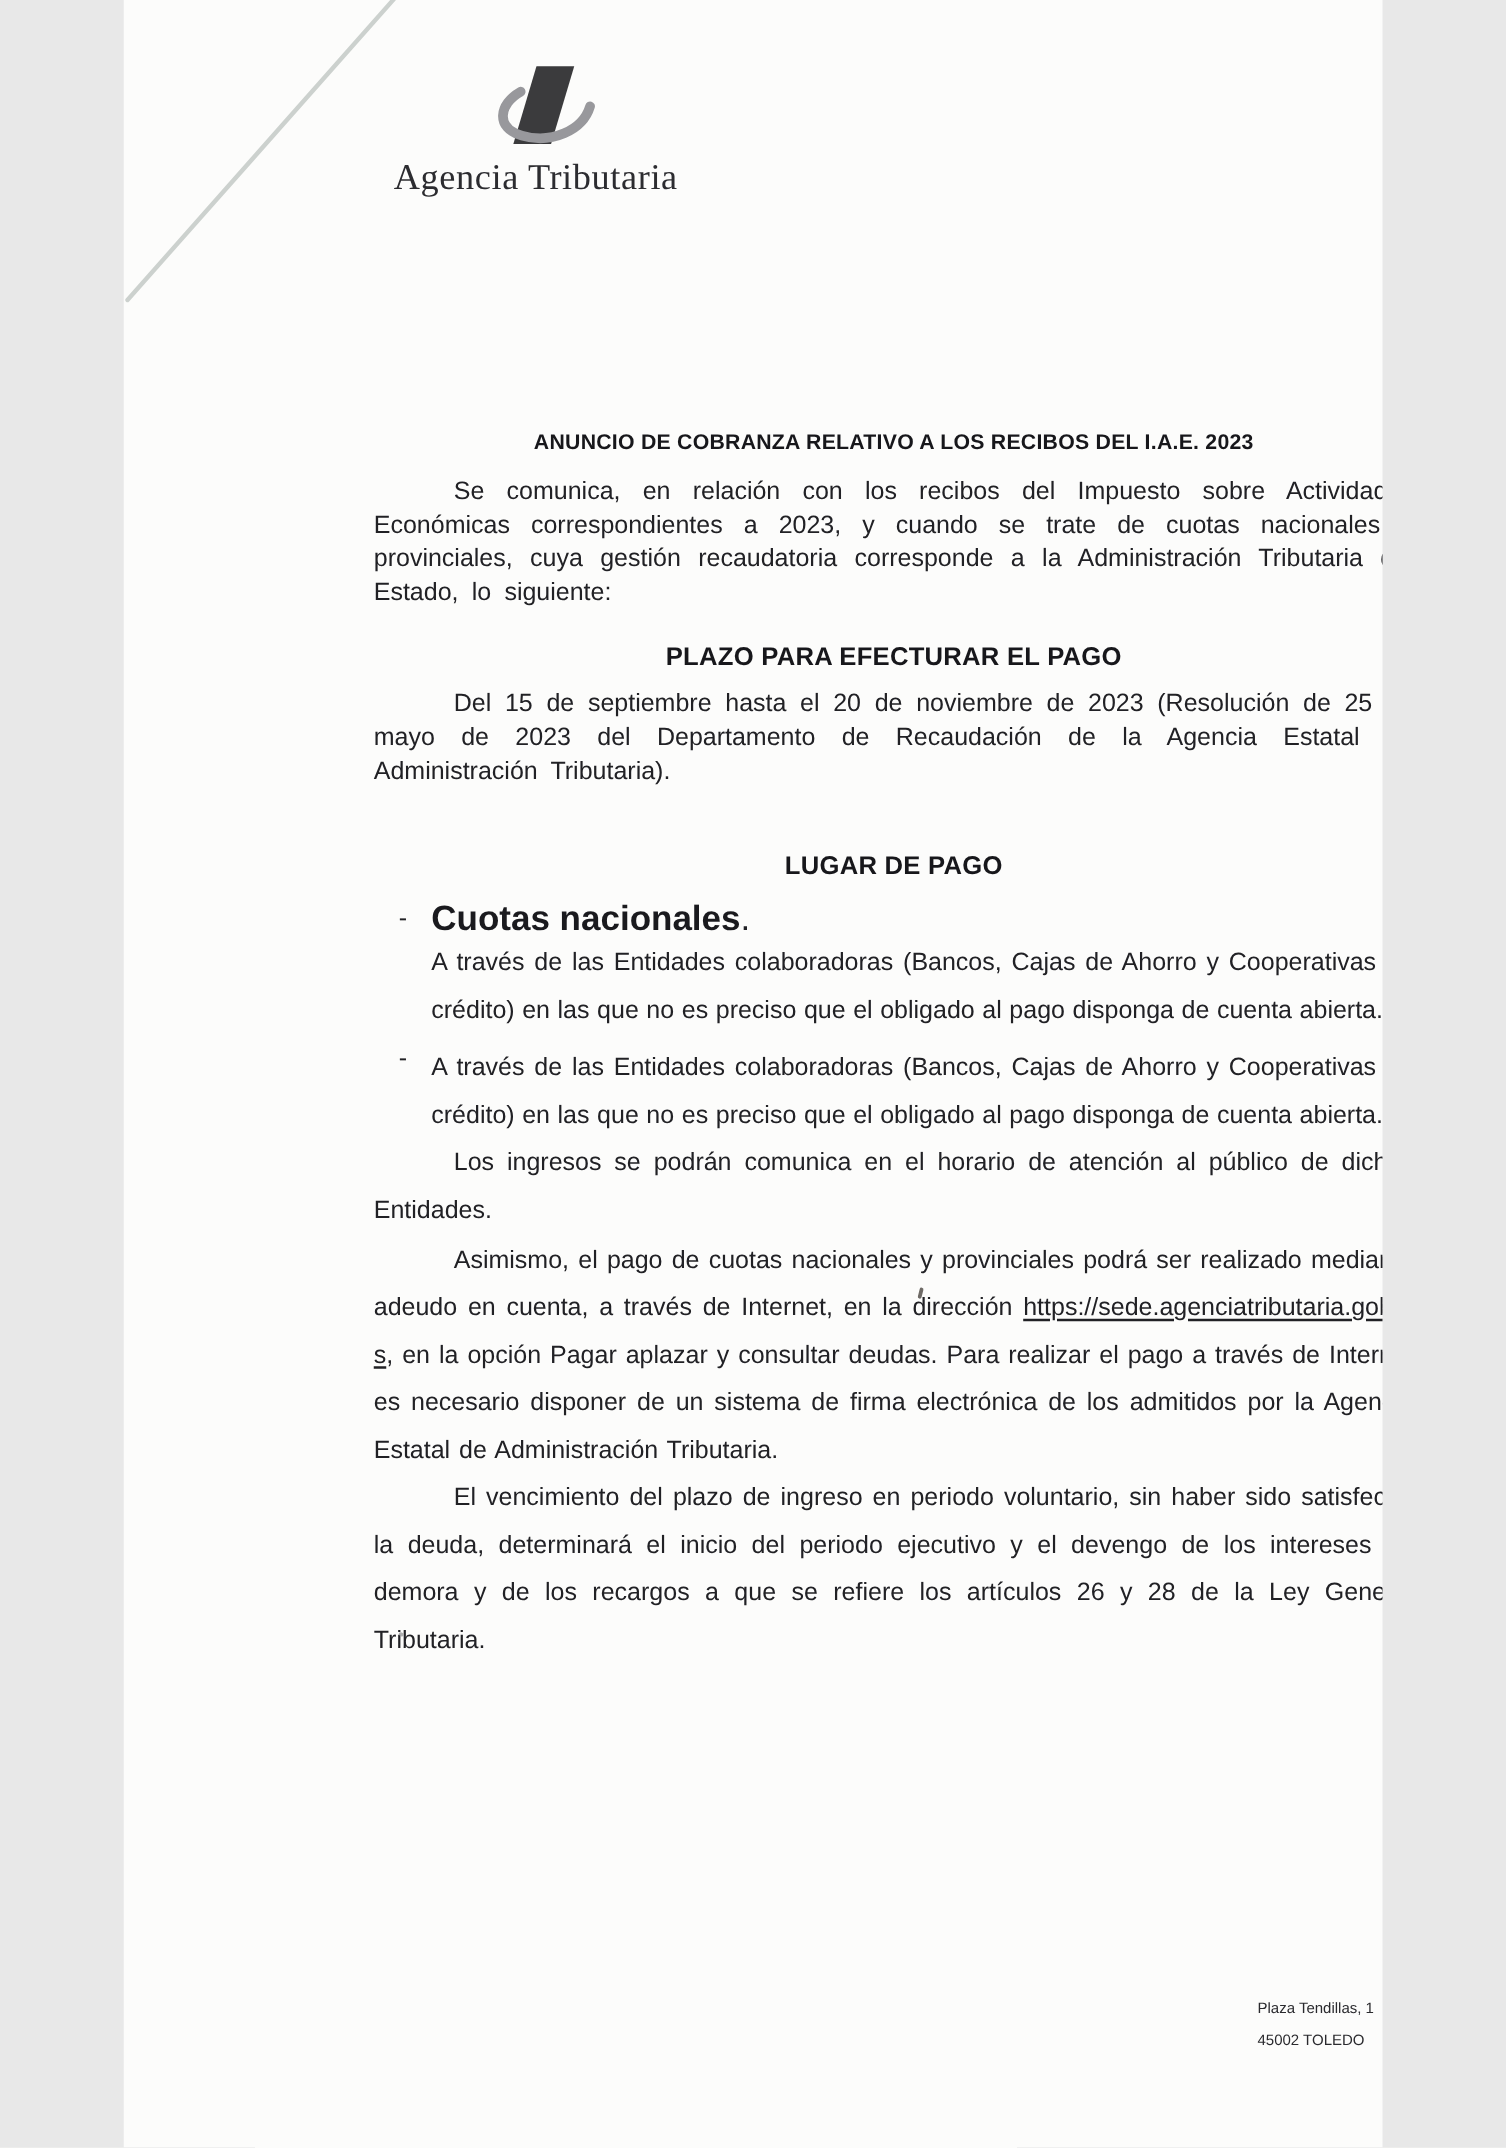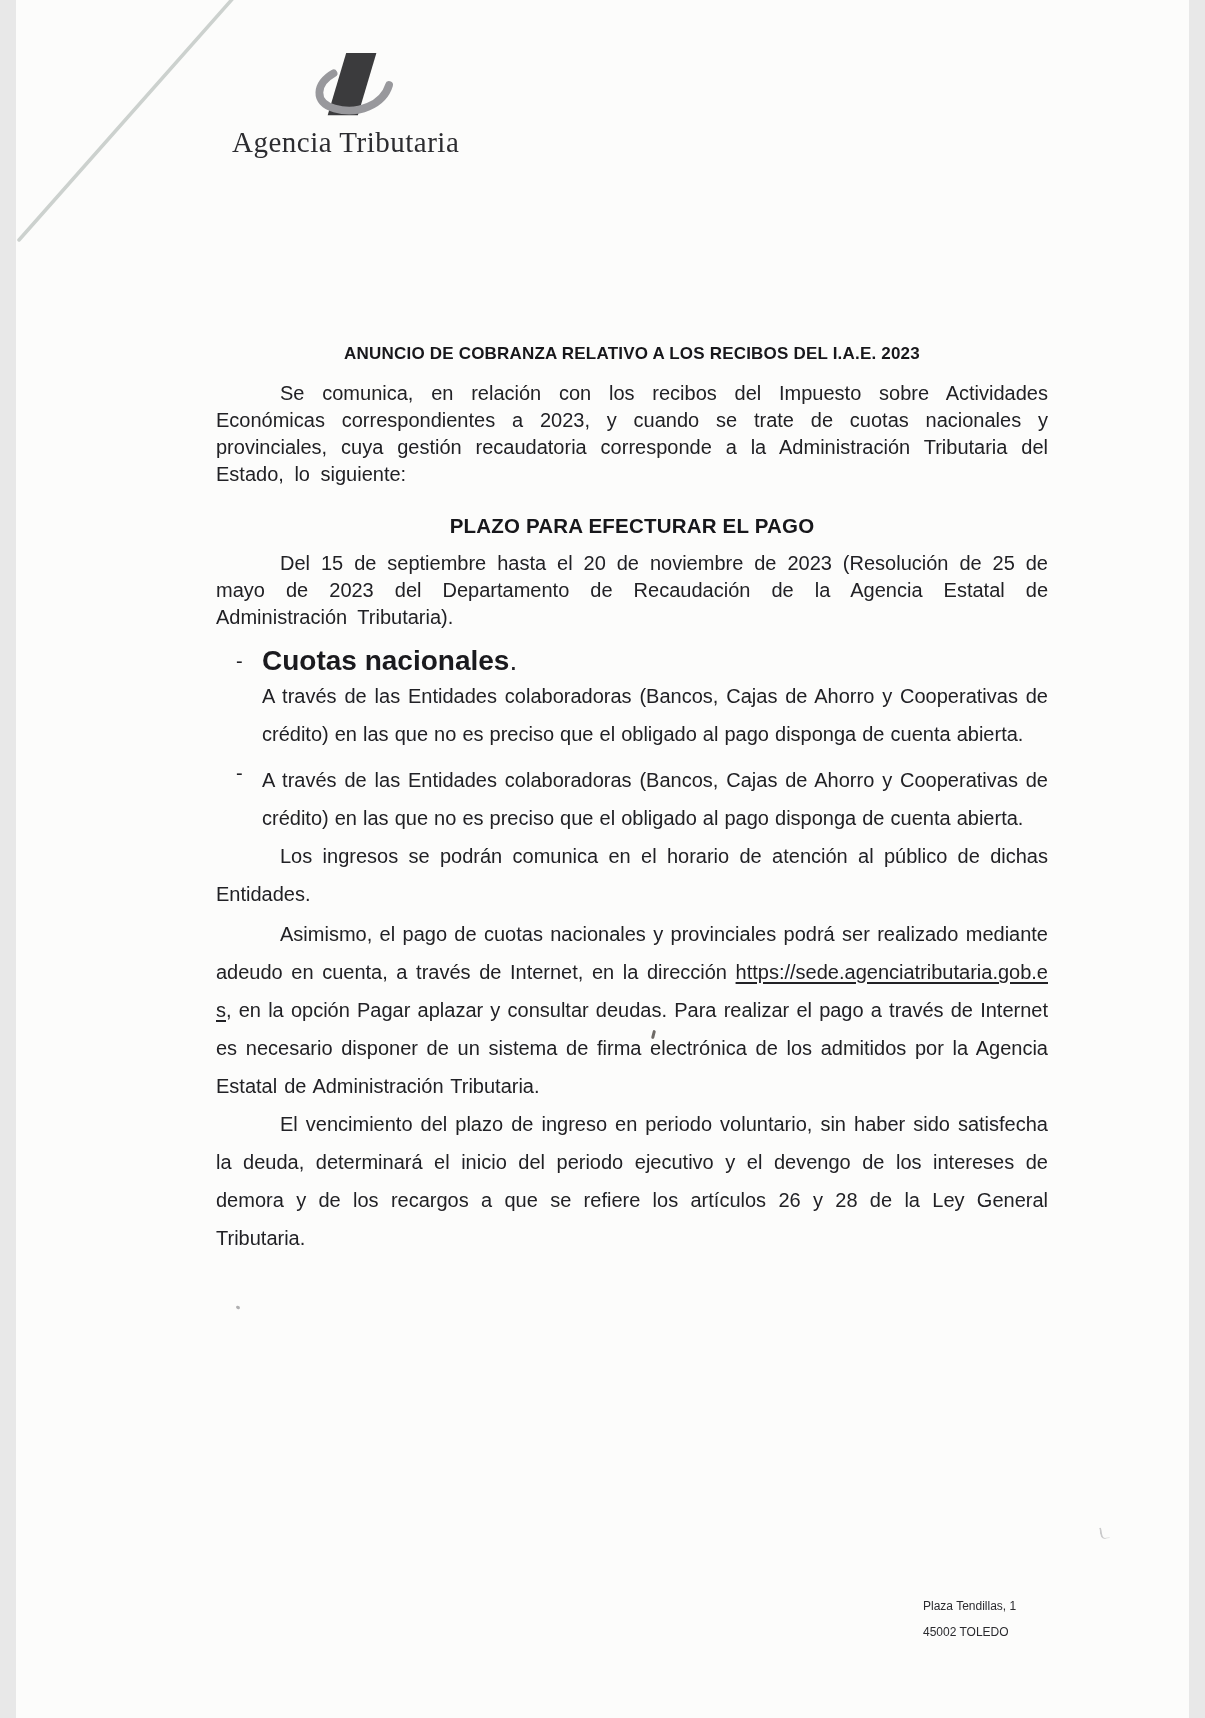--- a/index.html
+++ b/index.html
@@ -1,18 +1,18 @@
 <!DOCTYPE html>
 <html lang="es"><head>
 <meta charset="utf-8">
 <style>
   html,body{margin:0;padding:0;background:#e8e8e8;}
   .page{
     position:relative;
-    width:1173px;height:1718px;
+    width:1007px;height:1718px;
     margin:0 auto;
     background:#fcfcfb;
     overflow:hidden;
     font-family:"Liberation Sans", sans-serif;
     color:#212125;
   }
   
   .logo-mark{position:absolute;left:293px;top:50px;width:88px;height:76px;}
   .brand{
     position:absolute;left:216px;top:126px;width:260px;
@@ -98,20 +98,21 @@
   <div class="content">
 
     <h1 class="doc-title">ANUNCIO DE COBRANZA RELATIVO A LOS RECIBOS DEL I.A.E. 2023</h1>
 
     <p class="tight indent p-intro">Se comunica, en relación con los recibos del Impuesto sobre Actividades Económicas correspondientes a 2023, y cuando se trate de cuotas nacionales y provinciales, cuya gestión recaudatoria corresponde a la Administración Tributaria del Estado, lo siguiente:</p>
 
     <h2 class="sec-heading plazo">PLAZO PARA EFECTURAR EL PAGO</h2>
 
     <p class="tight indent p-del15">Del 15 de septiembre hasta el 20 de noviembre de 2023 (Resolución de 25 de mayo de 2023 del Departamento de Recaudación de la Agencia Estatal de Administración Tributaria).</p>
 
+    <h2 class="sec-heading lugar">LUGAR DE PAGO</h2>
 
     <div class="list">
 
       <div class="list-item">
         <span class="li-dash">-</span>
         <div class="li-head"><span class="li-label">Cuotas nacionales</span><span>.</span></div>
         <p class="spaced li-body">A través de las Entidades colaboradoras (Bancos, Cajas de Ahorro y Cooperativas de crédito) en las que no es preciso que el obligado al pago disponga de cuenta abierta.</p>
       </div>
 
       <div class="list-item">

